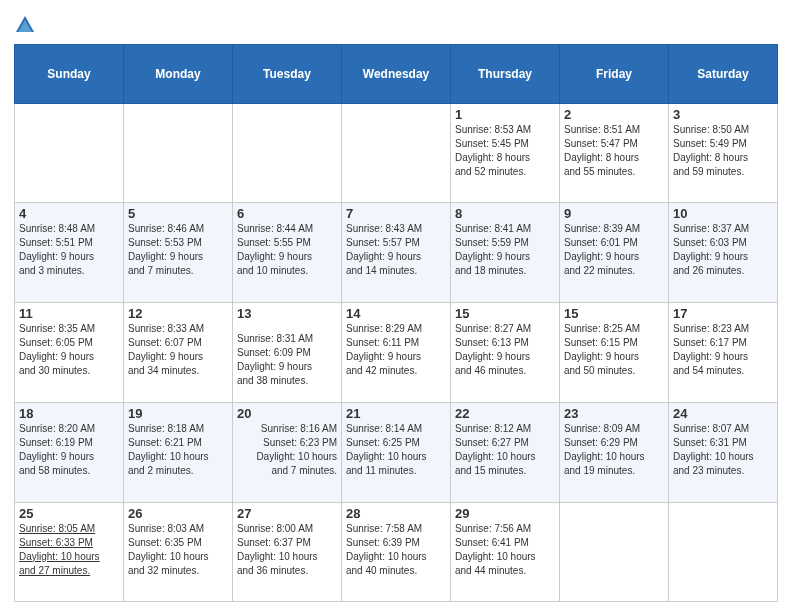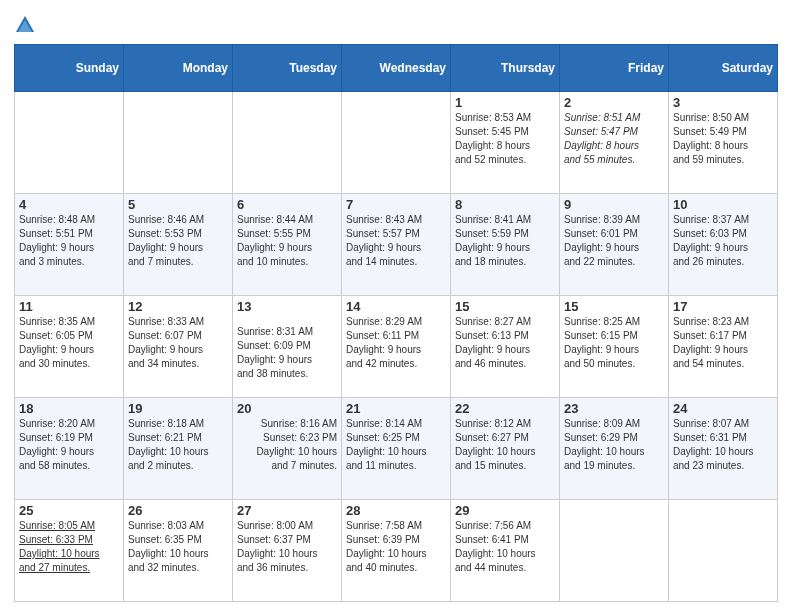--- a/index.html
+++ b/index.html
@@ -67,23 +67,23 @@
       border: 1px solid #ccc;
       border-collapse: collapse;
       width: 100%;
       table-layout: fixed;
     }
     .calendar thead th {
       background: #2a6db5;
       color: #fff;
       font-size: 12px;
       font-weight: bold;
-      padding: 16px 4px;
+      padding: 22px 4px;
       border: 1px solid #1a5da5;
-      text-align: right;
+      text-align: center;
     }
     .calendar tbody td {
       border: 1px solid #ccc;
       vertical-align: top;
       padding: 3px 4px;
       font-size: 10.5px;
       color: #333;
       width: calc(100% / 7);
       height: 88px;
     }
@@ -153,21 +153,21 @@
           <td class="empty-cell"></td>
           <td>
             <span class="day-num">1</span>
             <div class="day-info" style="white-space: pre-line;">Sunrise: 8:53 AM
 Sunset: 5:45 PM
 Daylight: 8 hours
 and 52 minutes.</div>
           </td>
           <td>
             <span class="day-num">2</span>
-            <div class="day-info" style="white-space: pre-line; font-style: italic;">Sunrise: 8:51 AM
+            <div class="day-info" style="white-space: pre-line;">Sunrise: 8:51 AM
 Sunset: 5:47 PM
 Daylight: 8 hours
 and 55 minutes.</div>
           </td>
           <td>
             <span class="day-num">3</span>
             <div class="day-info" style="white-space: pre-line;">Sunrise: 8:50 AM
 Sunset: 5:49 PM
 Daylight: 8 hours
 and 59 minutes.</div>

